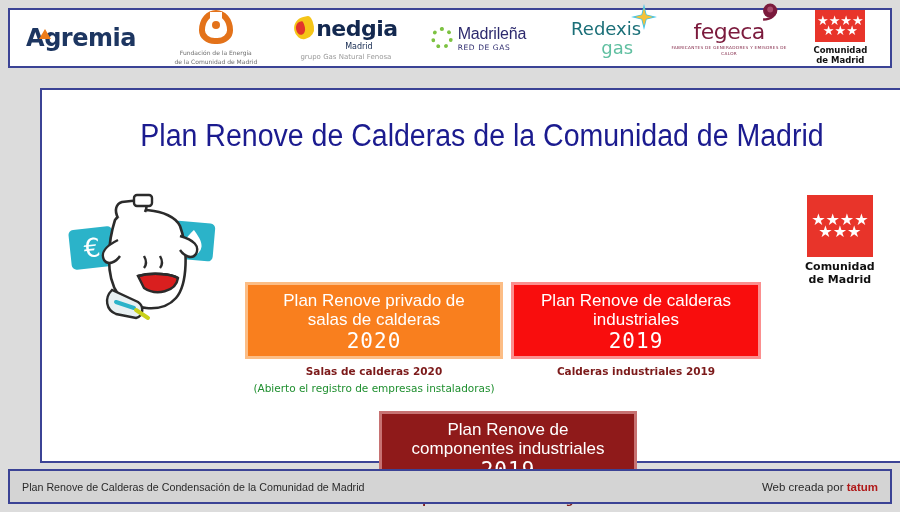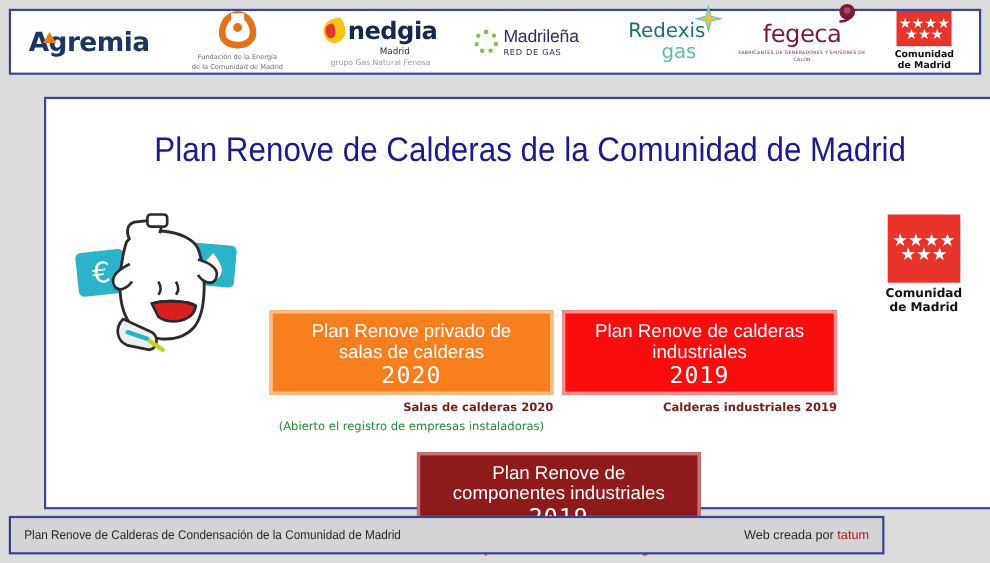--- a/index.html
+++ b/index.html
@@ -236,61 +236,60 @@
     margin-top: 1px;
     font-family: "DejaVu Sans Mono", monospace;
     letter-spacing: 1px;
   }
   .promo-caption {
     font-size: 10.5px;
     font-weight: bold;
     color: #7c1a1a;
     margin-top: 6px;
     font-family: "DejaVu Sans", sans-serif;
-    text-align: right;
   }
   .promo-note {
     font-size: 10.5px;
     color: #1f8f2f;
     margin-top: 5px;
     font-family: "DejaVu Sans", sans-serif;
   }
 
   #promo-orange { left: 203px; top: 192px; width: 258px; }
   #promo-red    { left: 469px; top: 192px; width: 250px; }
   #promo-maroon { left: 337px; top: 321px; width: 258px; }
 
   .cm-side { position: absolute; left: 763px; top: 105px; }
 
   
   .footer {
     position: absolute;
     left: 8px; top: 469px;
-    width: 796px; height: 35px;
+    width: 884px; height: 35px;
     background: #d4d4d4;
     border: 2px solid #3b4395;
     display: flex;
     align-items: center;
     justify-content: space-between;
     padding: 0 12px;
   }
   .footer-left {
     font-size: 11.5px;
     color: #2a2a2a;
     font-family: "Liberation Sans Narrow", "Liberation Sans", sans-serif;
     transform: scaleX(0.93);
     transform-origin: left center;
   }
   .footer-right {
     font-size: 11.5px;
     color: #2a2a2a;
     font-family: "Liberation Sans Narrow", "Liberation Sans", sans-serif;
     white-space: nowrap;
   }
-  .footer-brand { color: #b01a1a; font-weight: normal; }
+  .footer-brand { color: #b01a1a; font-weight: bold; }
 </style>
 </head>
 <body>
 
 <div class="page">
 
   <div class="header-bar">
 
     <div class="logo-slot logo-agremia">
       <div class="agremia-word">

